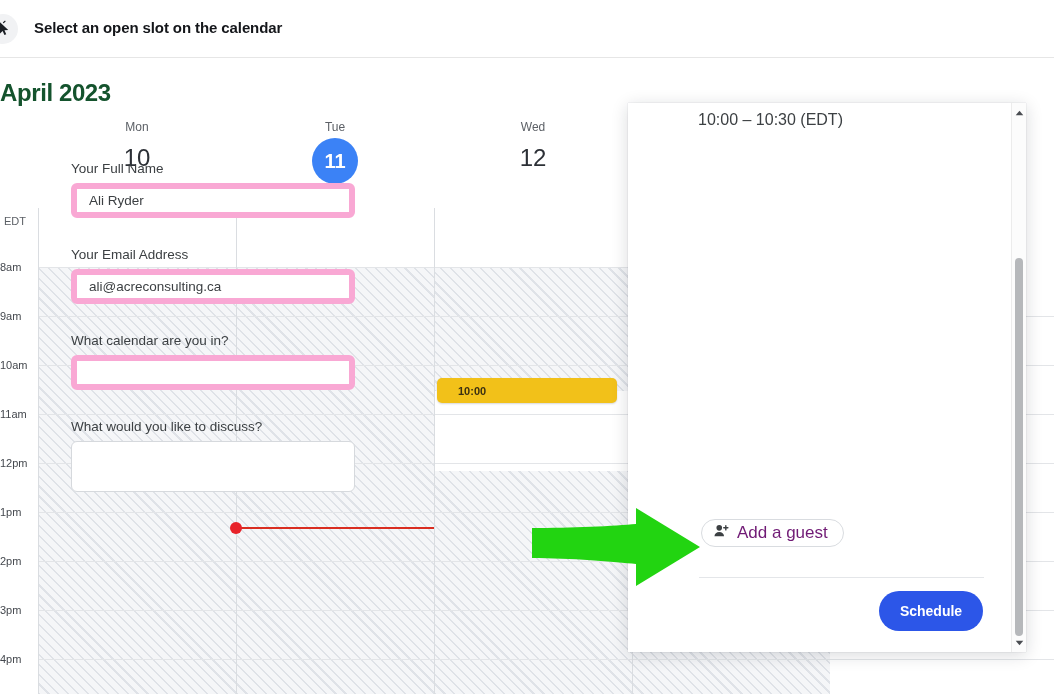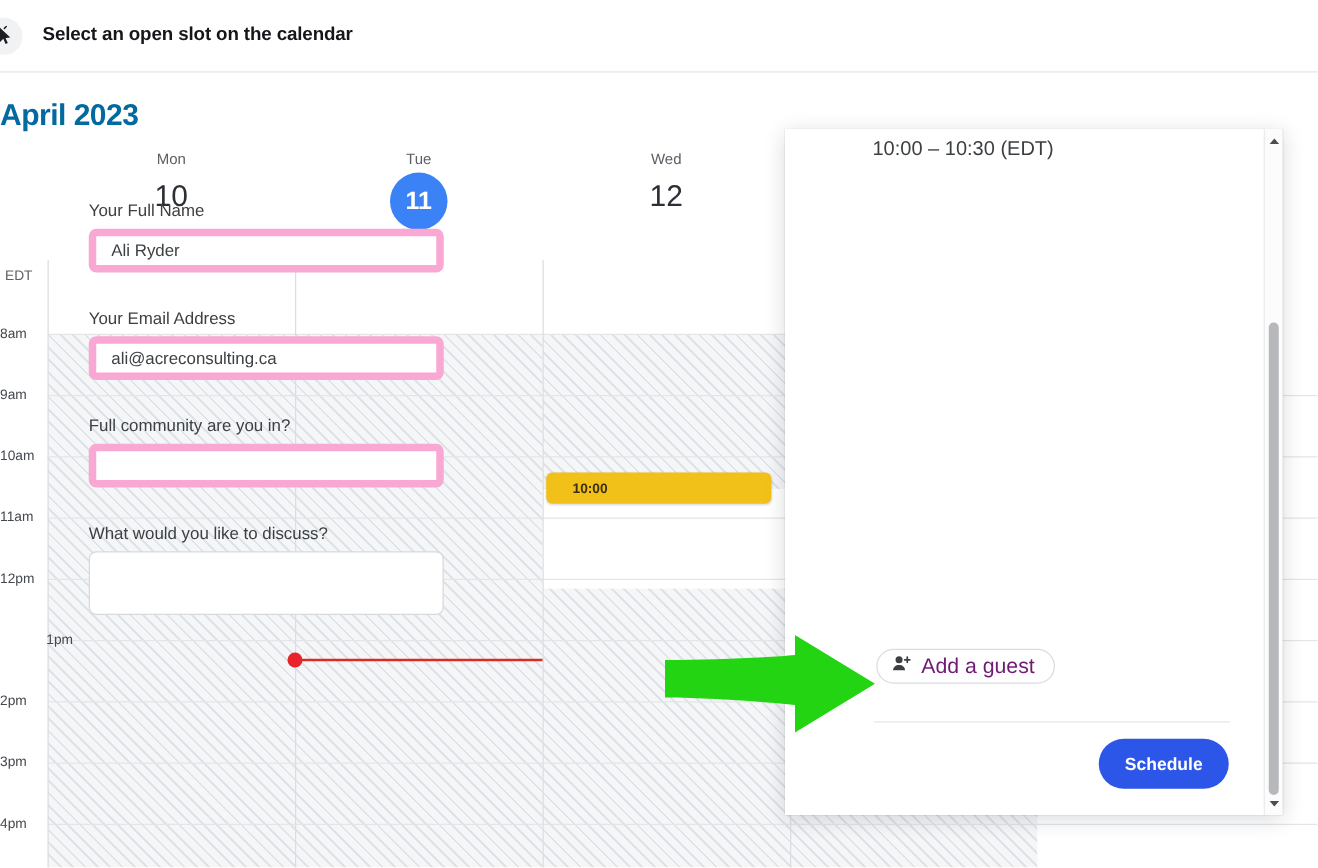--- a/index.html
+++ b/index.html
@@ -51,21 +51,21 @@
     letter-spacing: -0.1px;
   }
 
   
   #month-title {
     position: absolute;
     left: 0;
     top: 79px;
     font-size: 24px;
     font-weight: bold;
-    color: #0369a1;
+    color: #14532d;
     letter-spacing: -0.4px;
   }
 
   
   #calendar {
     position: absolute;
     left: 0;
     top: 120px;
     width: 1054px;
     height: 574px;
@@ -425,21 +425,21 @@
     <div class="vline" style="left:38px;"></div>
     <div class="vline" style="left:236px;"></div>
     <div class="vline" style="left:434px;"></div>
     <div class="vline" style="left:632px;"></div>
 
     <div class="hour-label" style="top:59px;">8am</div>
     <div class="hour-label" style="top:108px;">9am</div>
     <div class="hour-label" style="top:157px;">10am</div>
     <div class="hour-label" style="top:206px;">11am</div>
     <div class="hour-label" style="top:255px;">12pm</div>
-    <div class="hour-label" style="top:304px;margin-left:37px;">1pm</div>
+    <div class="hour-label" style="top:304px;">1pm</div>
     <div class="hour-label" style="top:353px;">2pm</div>
     <div class="hour-label" style="top:402px;">3pm</div>
     <div class="hour-label" style="top:451px;">4pm</div>
   </div>
 
   <div id="event-block" style="top:258px;">
     <span class="ev-time">10:00</span>
   </div>
 
   <div id="now-line" style="top:407px;"></div>
@@ -457,21 +457,21 @@
   <span class="field-label">Your Full Name</span>
   <input class="field-input" type="text" value="Ali Ryder" style="">
 </div>
 
 <div class="field" style="top:247px;">
   <span class="field-label">Your Email Address</span>
   <input class="field-input" type="text" value="ali@acreconsulting.ca" style="">
 </div>
 
 <div class="field" style="top:333px;">
-  <span class="field-label">Full community are you in?</span>
+  <span class="field-label">What calendar are you in?</span>
   <input class="field-input" type="text" value="" style="">
 </div>
 
 <div class="field" style="top:419px;">
   <span class="field-label">What would you like to discuss?</span>
   <textarea class="field-textarea" style=""></textarea>
 </div>
 
 <div id="add-guest-button">
   <span>

